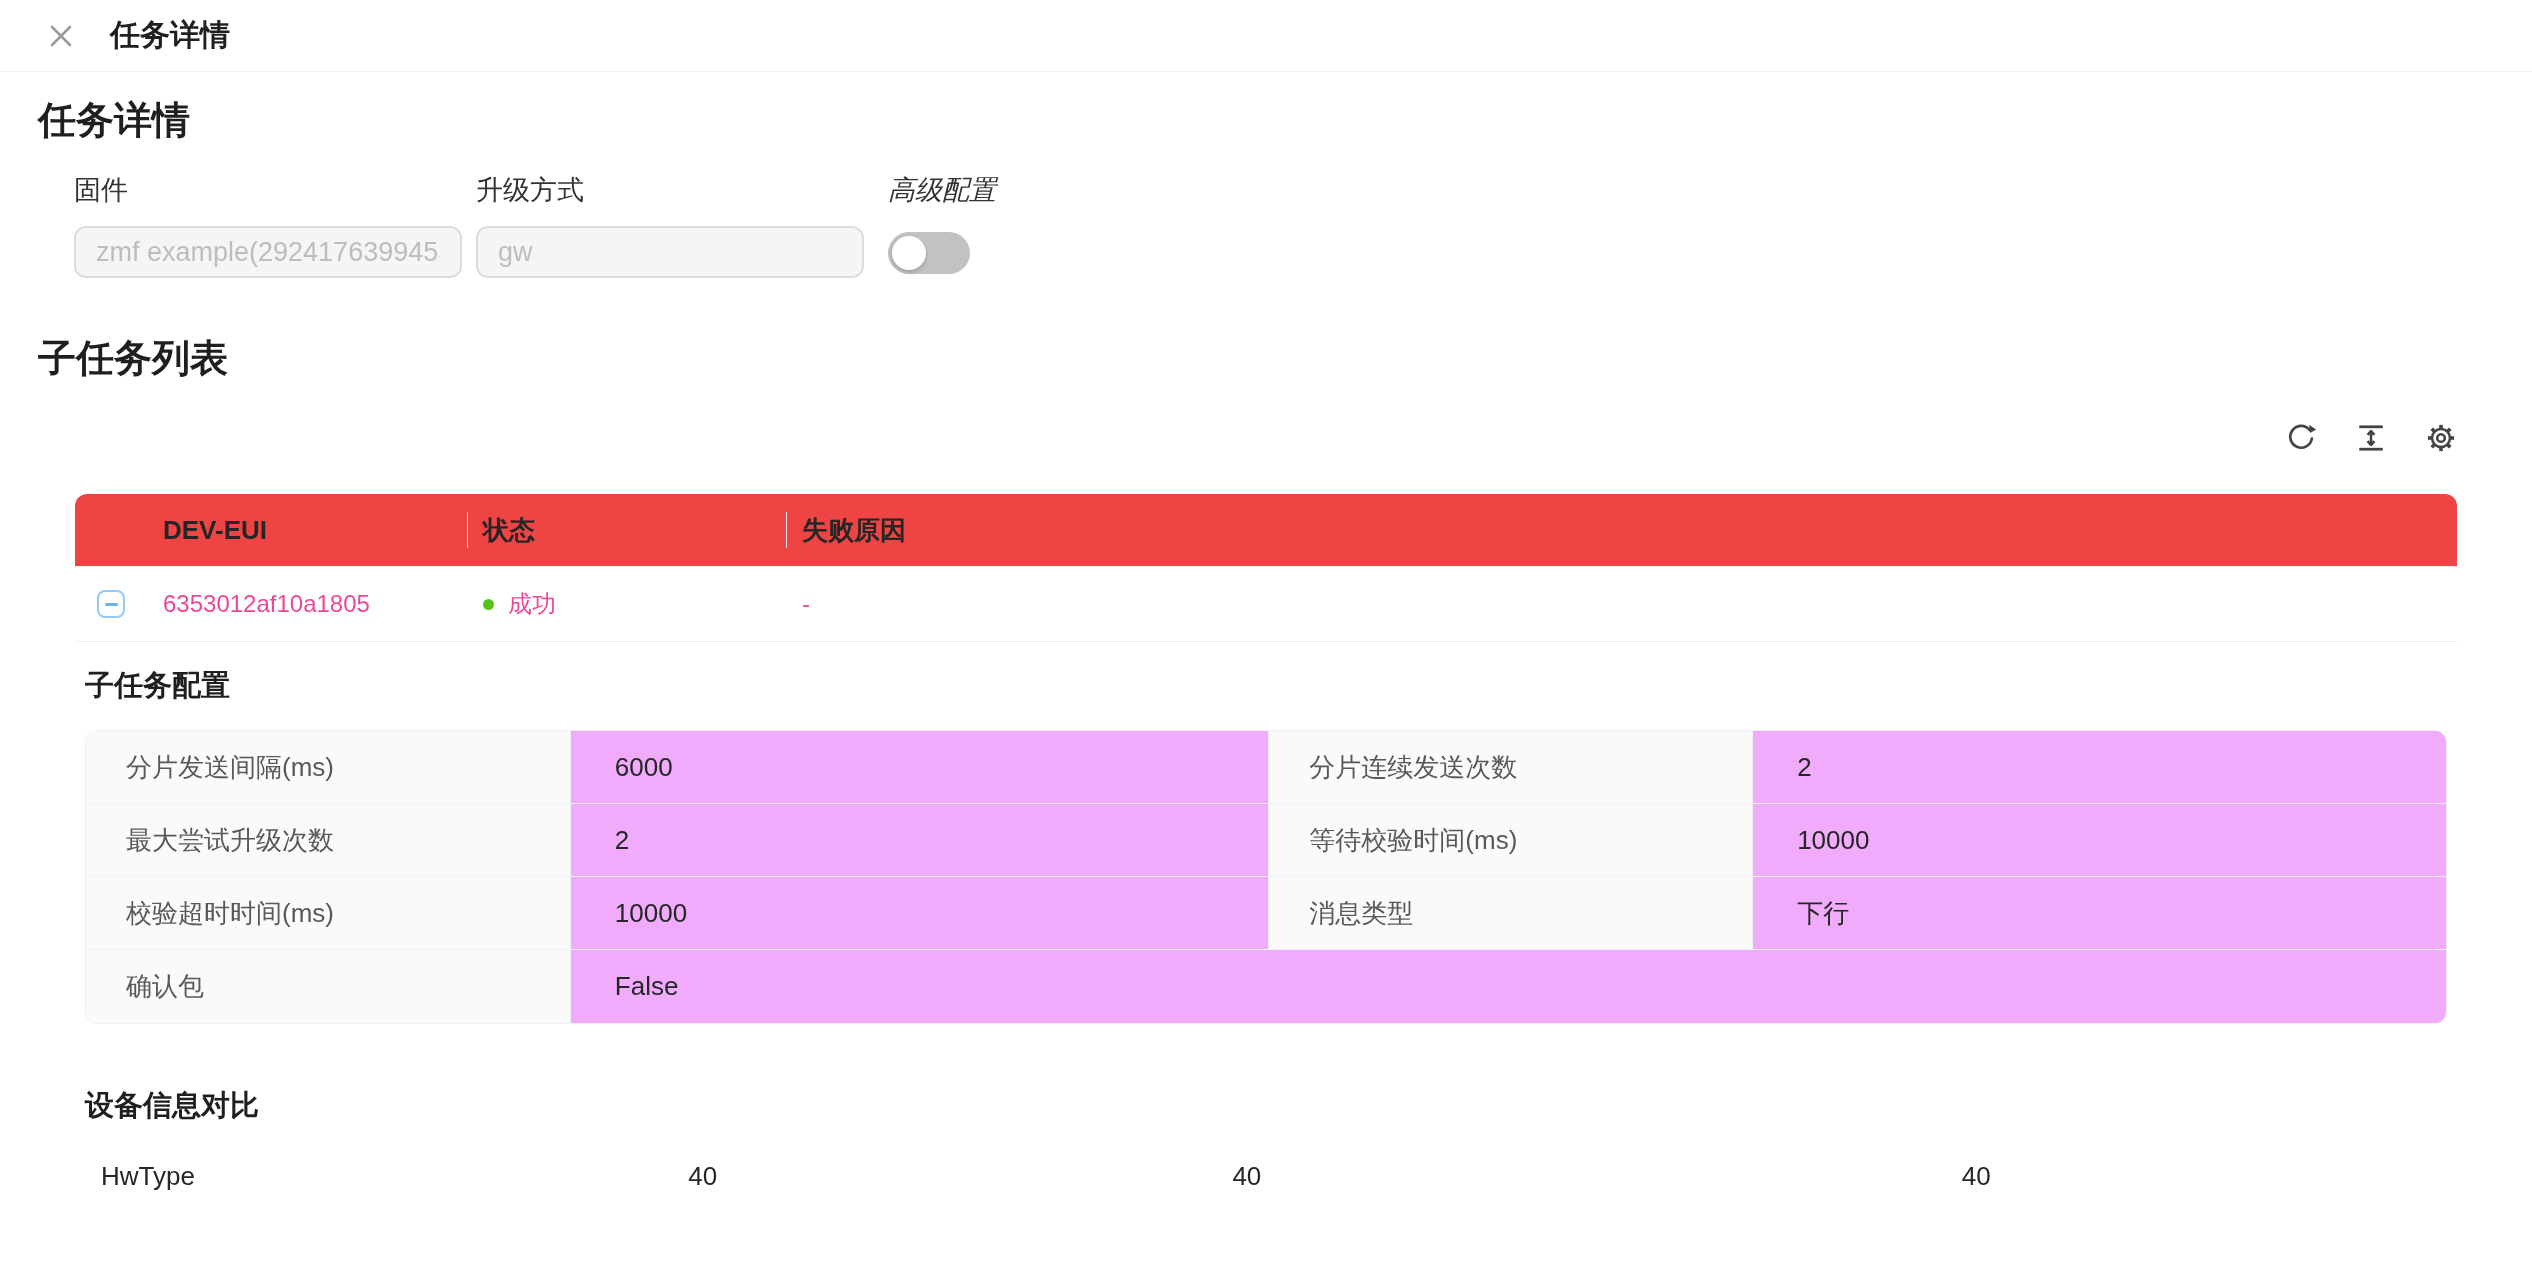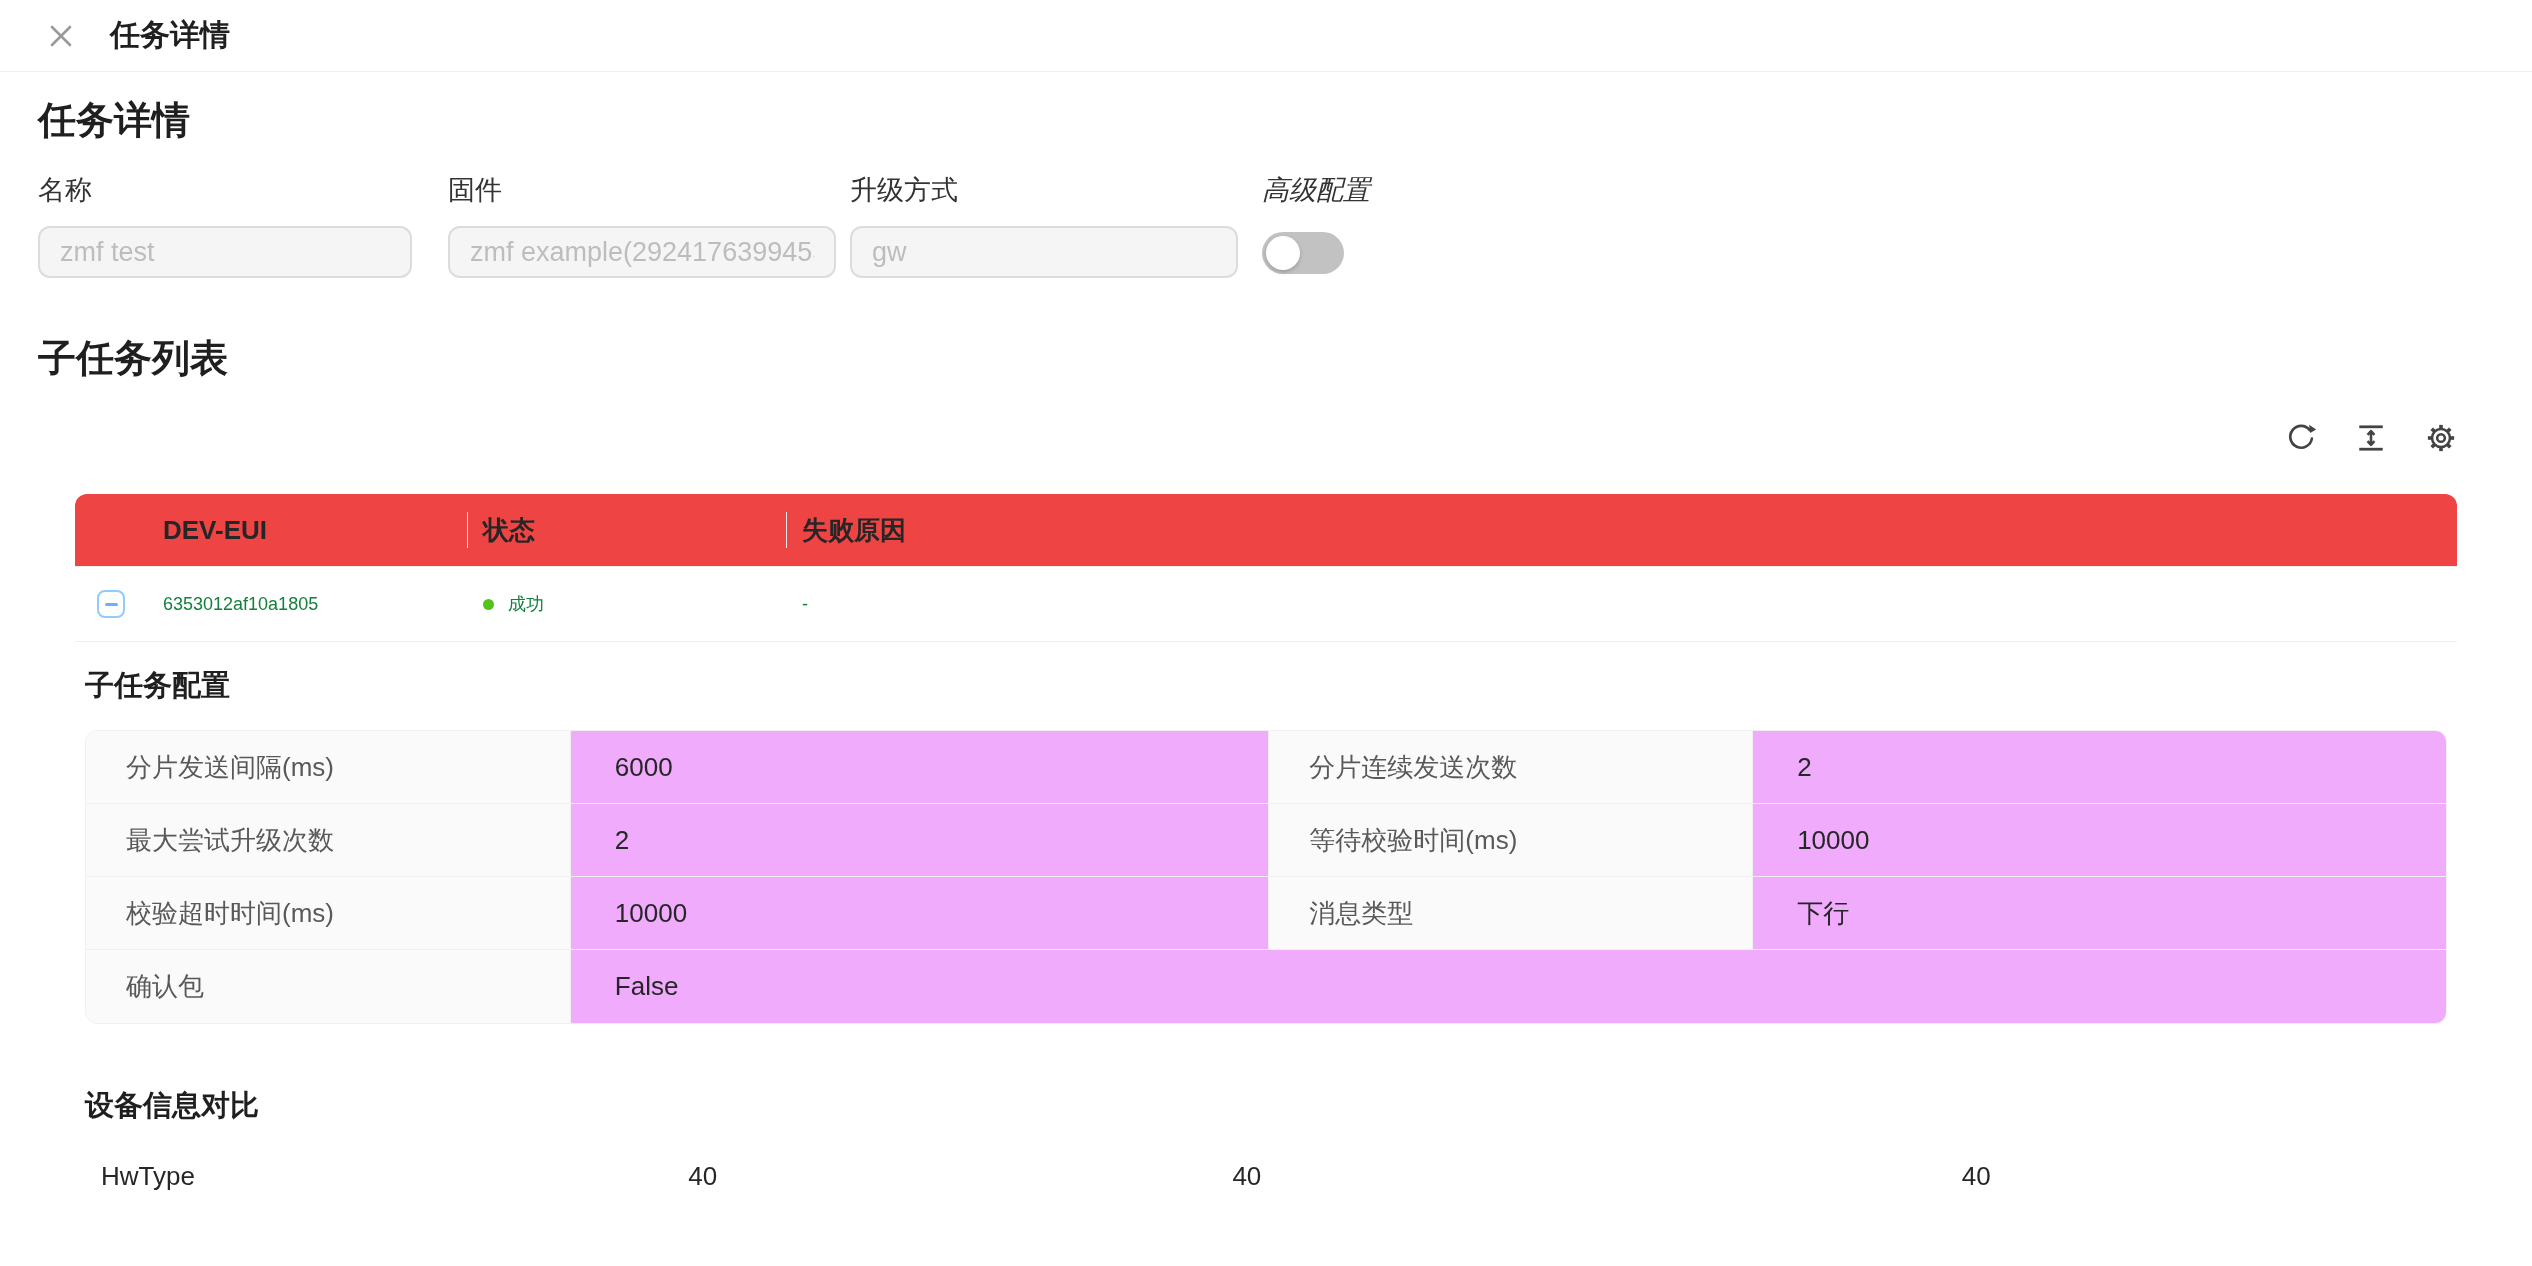--- a/index.html
+++ b/index.html
@@ -55,21 +55,21 @@
   .st-row{
     display:grid;grid-template-columns:72px 320px 319px 1fr;height:74px;align-items:center;
     border-bottom:1px solid #f0f0f0;background:#fff;
   }
   .expand-cell{display:flex;justify-content:center;}
   .expand-btn{
     width:28px;height:28px;border:2px solid #91caff;border-radius:8px;background:#fff;
     display:flex;align-items:center;justify-content:center;cursor:pointer;box-sizing:border-box;
   }
   .expand-btn .minus{width:13px;height:3px;background:#69b1ff;border-radius:2px;}
-  .st-row .cell{font-size:18px;color:#15803d;padding-left:16px;}
+  .st-row .cell{font-size:24px;color:#ec4899;padding-left:16px;}
   .status-cell{display:flex;align-items:center;gap:14px;}
   .status-dot{width:11px;height:11px;border-radius:50%;background:#52c41a;flex:0 0 auto;}
   
   .expanded{padding:0 10px;background:#fff;}
   .sub-heading{font-size:29px;font-weight:700;color:#1f1f1f;margin:0;padding-top:24px;line-height:38px;}
   
   .config-table{
     margin-top:26px;border:1px solid #f0f0f0;border-radius:12px;overflow:hidden;
     display:grid;grid-template-columns:20.5% 29.6% 20.5% 1fr;
   }
@@ -111,24 +111,20 @@
       </svg>
     </div>
     <div class="topbar-title">任务详情</div>
   </div>
 
   <div class="content">
 
     <h2 class="section-heading h-task">任务详情</h2>
 
     <div class="form-row">
-      <div class="form-field f1">
-        <div class="form-label">名称</div>
-        <input class="text-input" readonly="" value="zmf test" style="">
-      </div>
       <div class="form-field f2">
         <div class="form-label">固件</div>
         <input class="text-input" readonly="" value="zmf example(29241763994537" style="">
       </div>
       <div class="form-field f3">
         <div class="form-label">升级方式</div>
         <input class="text-input" readonly="" value="gw" style="">
       </div>
       <div class="form-field f4">
         <div class="form-label">高级配置</div>

